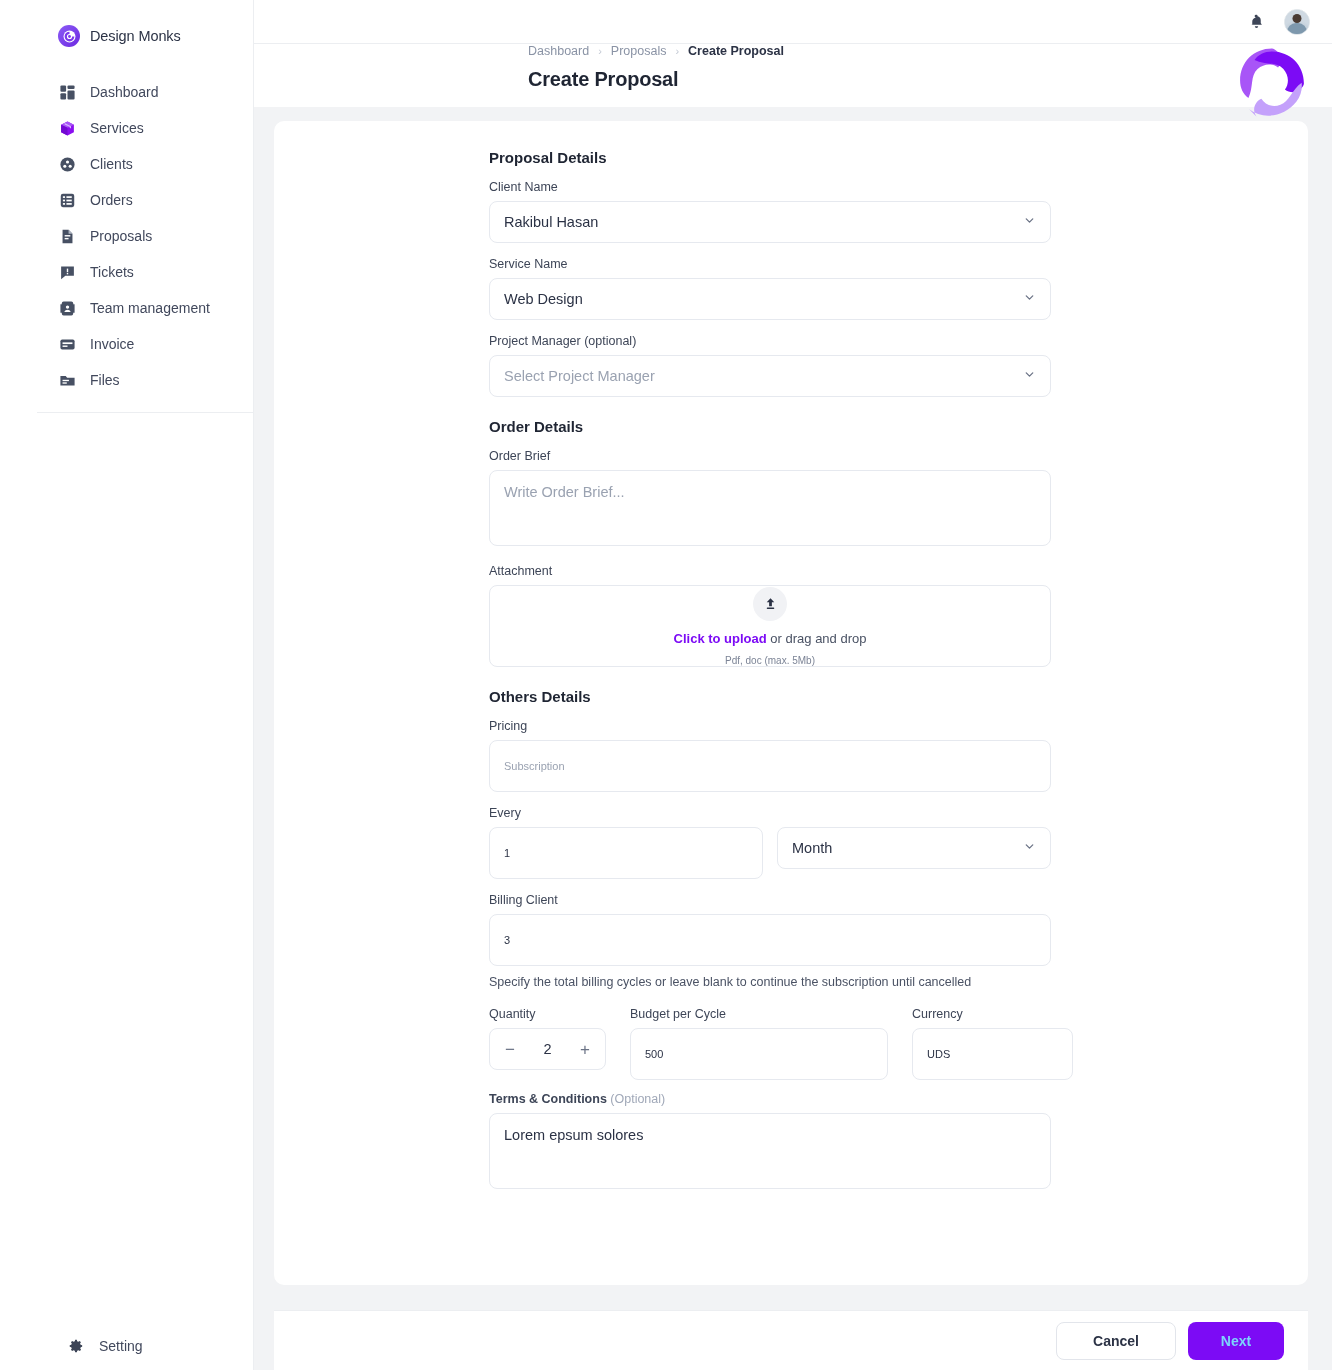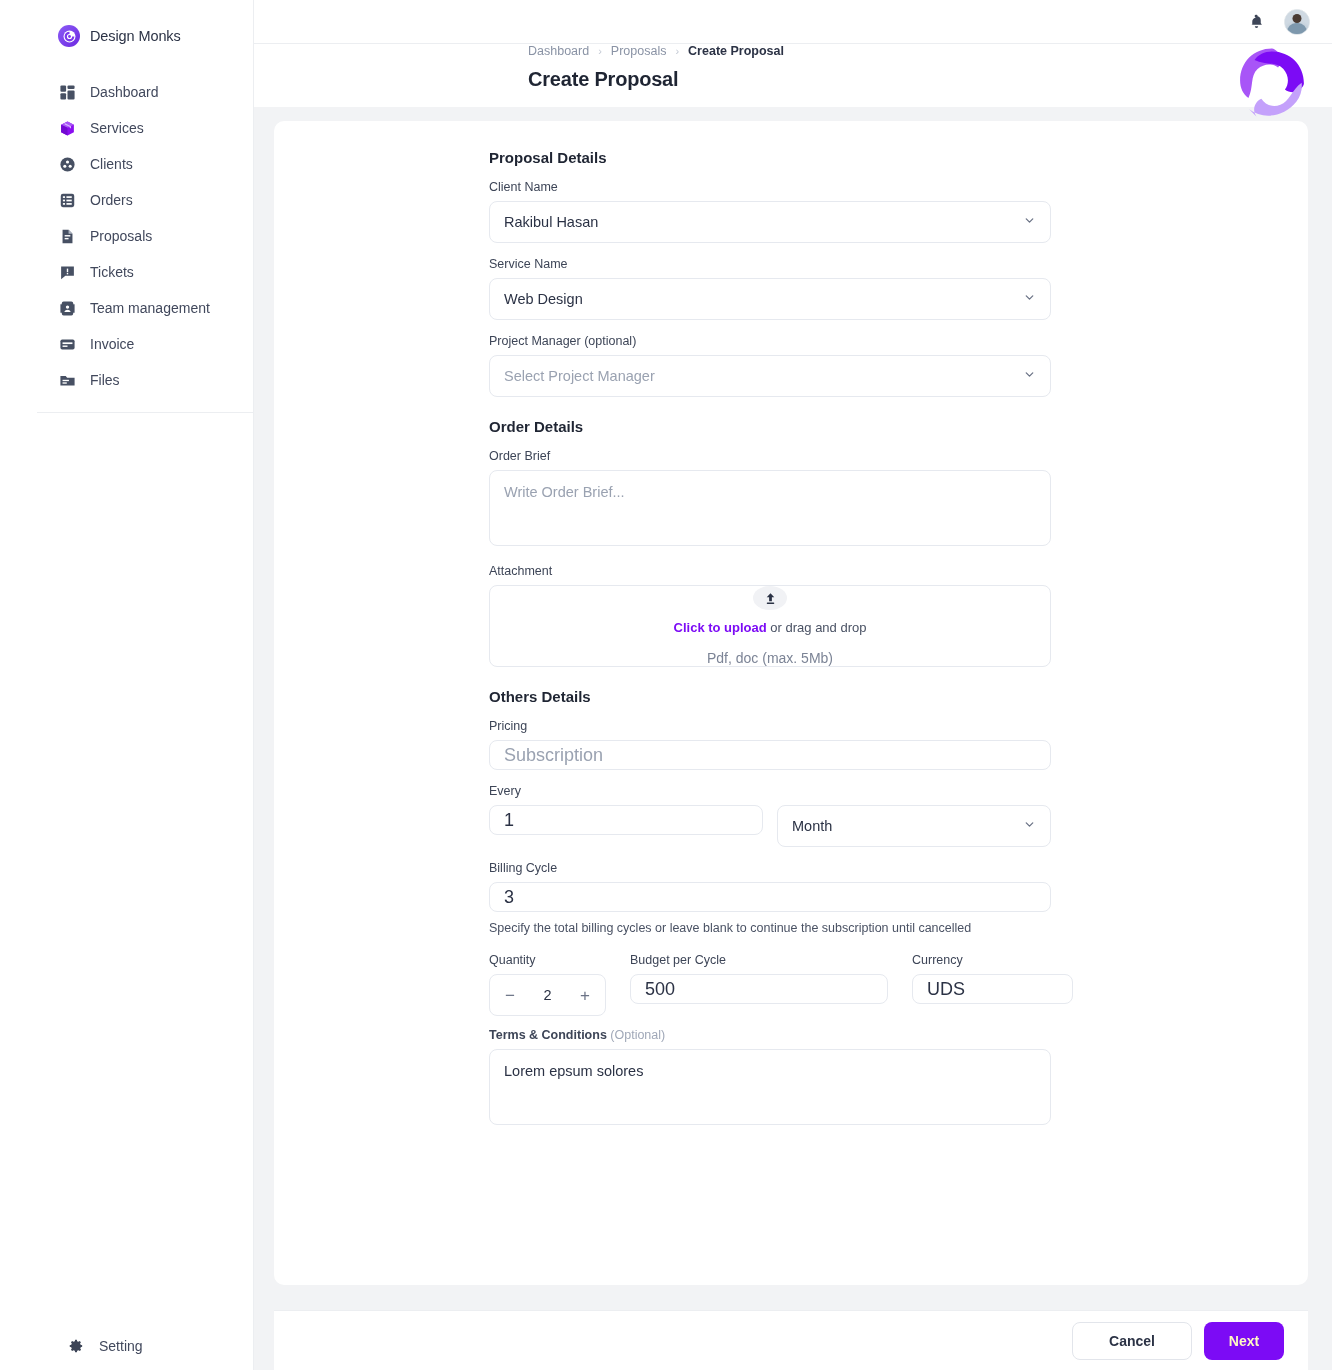--- a/index.html
+++ b/index.html
@@ -102,36 +102,36 @@
 
   textarea.ta, input.inp {
     font-family: "Liberation Sans", sans-serif;
     border: 1px solid #e6e9ef; border-radius: 8px; background: #ffffff;
     color: #2b3245; outline: none; resize: none;
   }
   textarea.ta {
     width: 562px; height: 76px; padding: 12px 14px; font-size: 14.5px; line-height: 1.3;
   }
   textarea.ta::placeholder { color: #9aa2b1; }
-  input.inp { height: 30px; padding: 4px 14px; font-size: 18px; }
+  input.inp { height: 52px; padding: 4px 14px; font-size: 11px; }
   input.inp::placeholder { color: #9aa2b1; }
   input.inp.full { width: 562px; }
 
   .dropzone {
     width: 562px; height: 82px; border: 1px solid #e6e9ef; border-radius: 8px;
     display: flex; flex-direction: column; align-items: center; justify-content: center;
     cursor: pointer; background: #ffffff;
   }
   .upload-circle {
     width: 34px; height: 34px; border-radius: 50%; background: #f1f2f5;
     display: flex; align-items: center; justify-content: center; margin-bottom: 10px;
   }
   .dz-main { font-size: 13px; color: #4a5264; }
   .dz-main b { color: #7c0bf5; font-weight: 700; }
-  .dz-sub { font-size: 14px; color: #7c8496; margin-top: 15px; }
+  .dz-sub { font-size: 10px; color: #7c8496; margin-top: 9px; }
 
   .row { display: flex; gap: 14px; }
   .hint { font-size: 12.5px; color: #4a5264; margin: 9px 0 18px 0; }
 
   .triple { display: flex; gap: 24px; margin-bottom: 12px; }
   .triple .col-q { width: 117px; }
   .triple .col-b { width: 258px; }
   .triple .col-c { width: 161px; }
   .stepper {
     width: 117px; height: 42px; border: 1px solid #e6e9ef; border-radius: 8px;
@@ -150,21 +150,21 @@
     border-top: 1px solid #eceef1;
     display: flex; align-items: center; justify-content: flex-end;
     gap: 12px; padding-right: 24px;
   }
   .btn {
     height: 38px; border-radius: 8px; font-size: 14px; cursor: pointer;
     display: flex; align-items: center; justify-content: center;
     font-family: "Liberation Sans", sans-serif;
   }
   .btn-cancel { width: 120px; border: 1px solid #e2e5eb; background: #fff; color: #2b3245; font-weight: 600; }
-  .btn-next { width: 80px; border: none; background: #7c0bf5; color: #fef9c3; font-weight: 600; }
+  .btn-next { width: 96px; border: none; background: #7c0bf5; color: #7dd3fc; font-weight: 600; }
 </style>
 </head>
 <body>
 
 <div class="app">
 
   <aside class="sidebar">
     <div class="brand">
       <span class="brand-badge">
         <svg width="13" height="13" viewBox="0 0 24 24">
@@ -414,21 +414,21 @@
                 <span class="chev">
                   <svg width="13" height="13" viewBox="0 0 24 24" fill="none" stroke="#6b7386" stroke-width="2.4" stroke-linecap="round" stroke-linejoin="round">
                       <polyline points="6 9 12 15 18 9"></polyline>
                     </svg>
                 </span>
               </div>
             </div>
           </div>
 
           <div class="field" style="margin-bottom:0">
-            <label class="label">Billing Cycle</label>
+            <label class="label">Billing Client</label>
             <input class="inp full" type="text" value="3" style="">
           </div>
           <div class="hint">Specify the total billing cycles or leave blank to continue the subscription until cancelled</div>
 
           <div class="triple">
             <div class="col-q">
               <label class="label">Quantity</label>
               <div class="stepper">
                 <span class="step-btn">−</span>
                 <span class="step-val">2</span>

